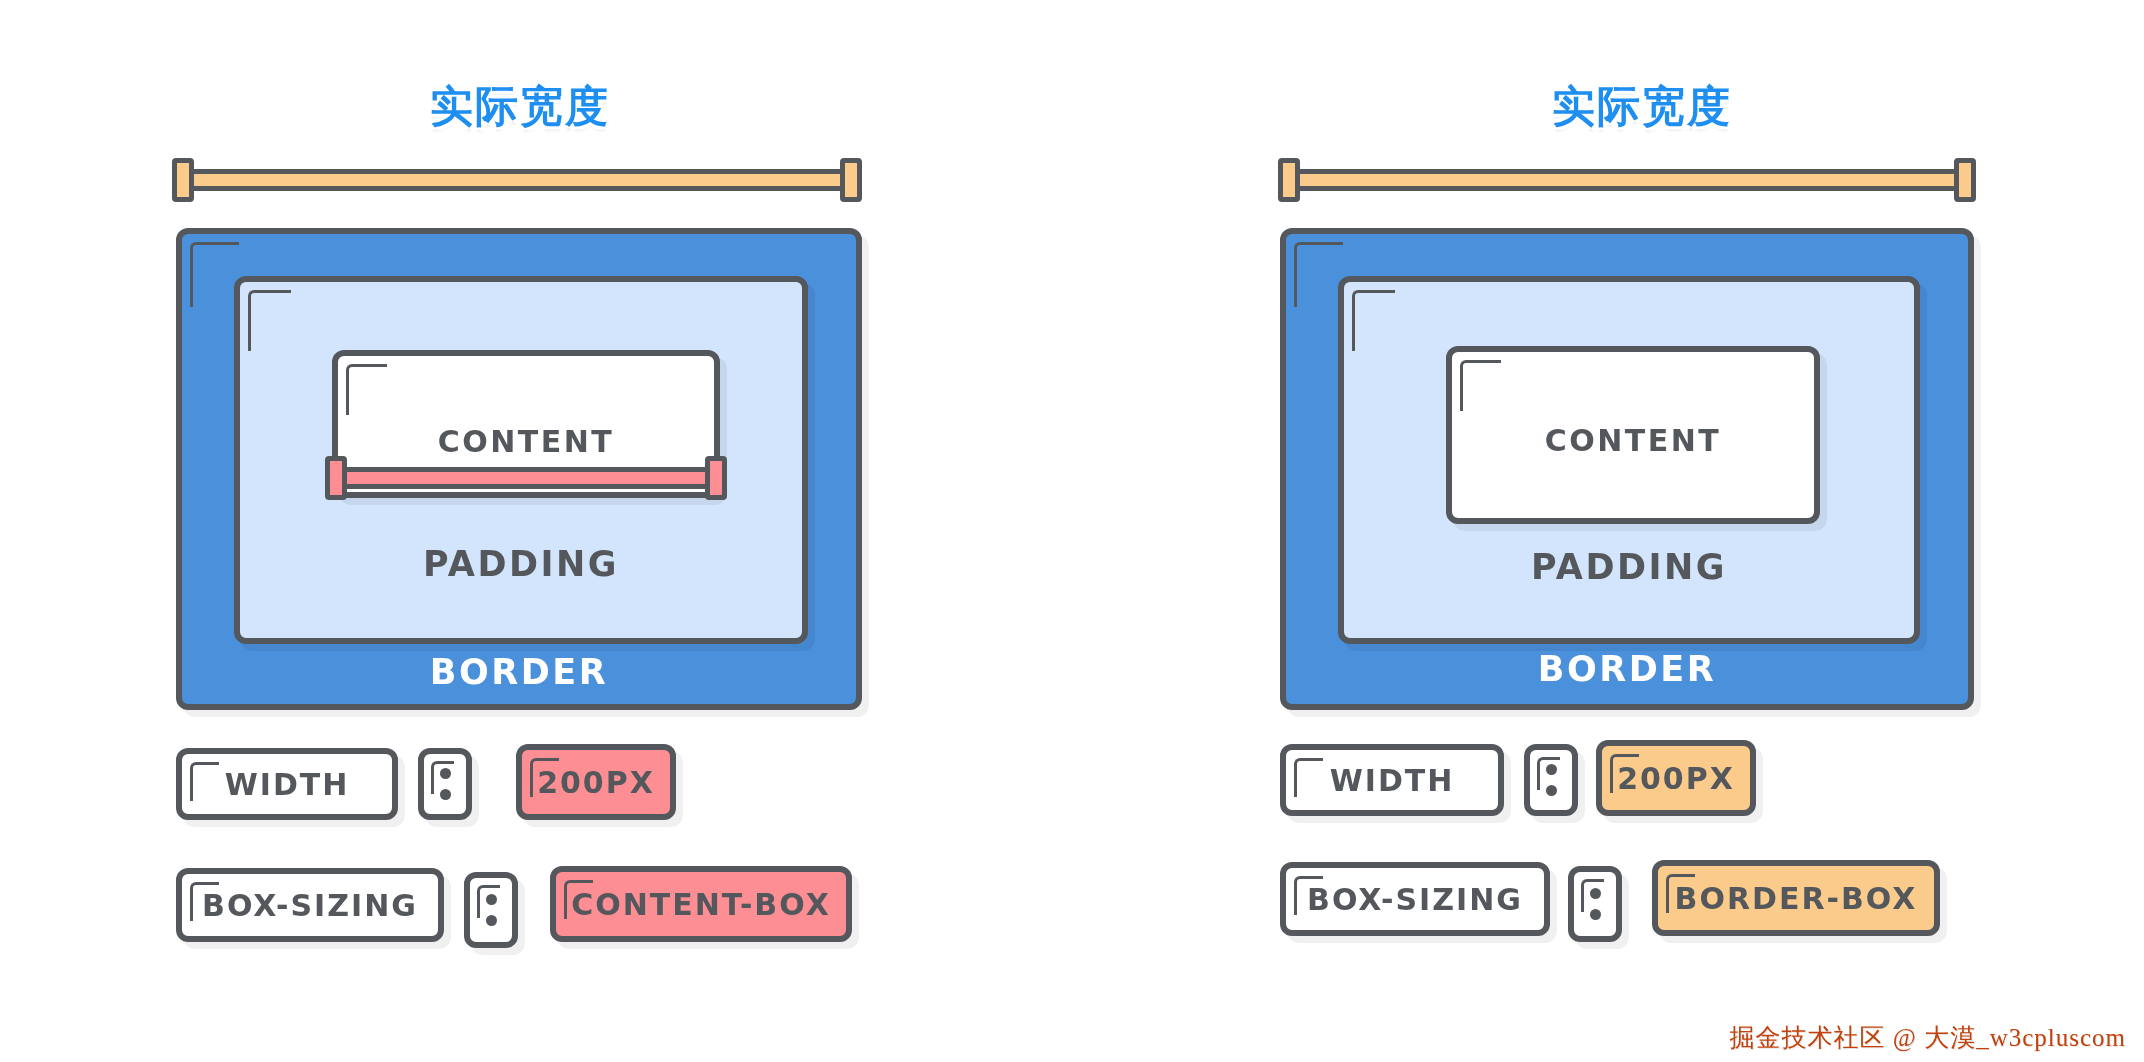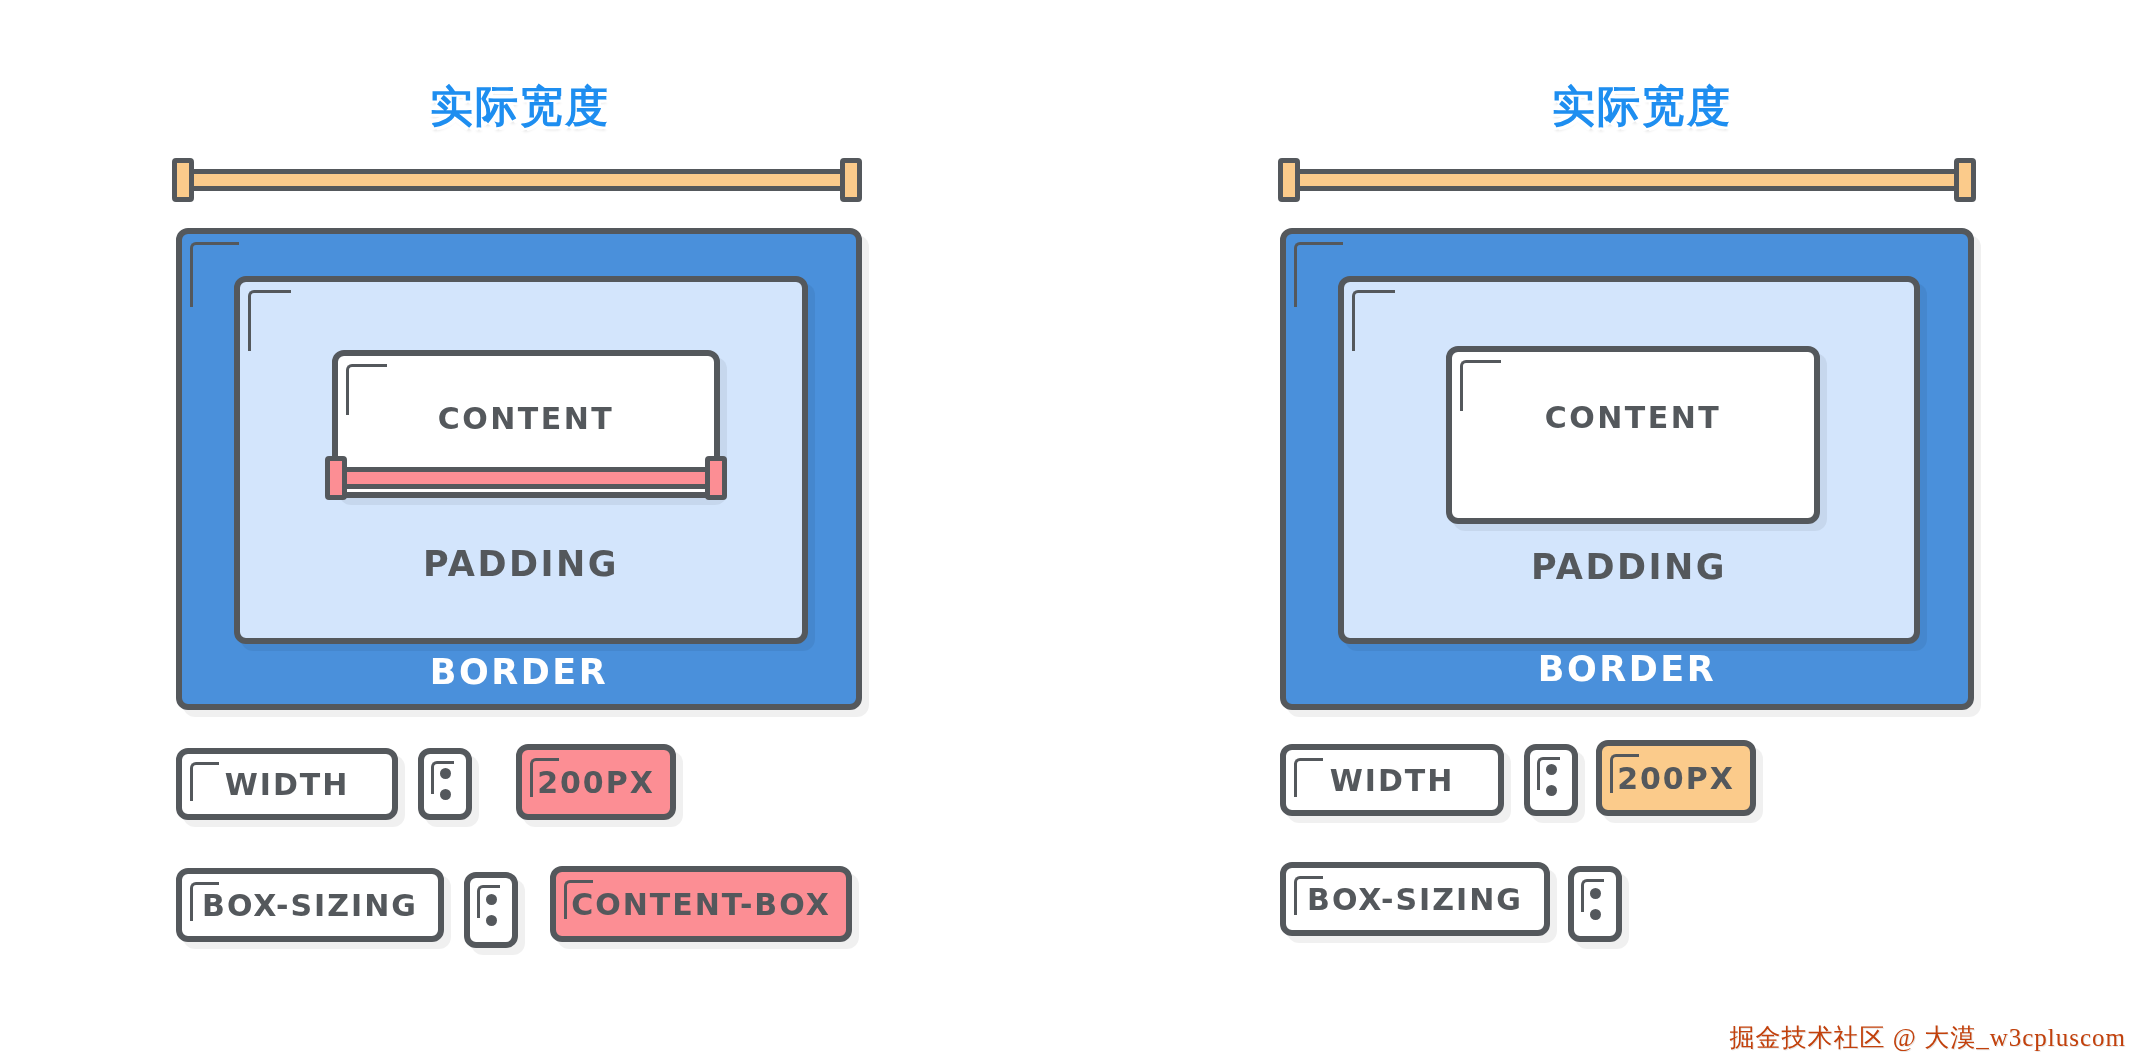--- a/index.html
+++ b/index.html
@@ -96,20 +96,21 @@
   .layer-label.on-border { color: #ffffff; }
 
   .content-text {
     position: absolute;
     left: 0; right: 0;
     text-align: center;
     font-size: 30px;
     font-weight: bold;
     letter-spacing: 2.5px;
     color: #54585c;
+    margin-top: 23px;
   }
   .content-sub {
     position: absolute;
     left: 0; right: 0;
     text-align: center;
     font-size: 25px;
     font-weight: normal;
     letter-spacing: 2px;
     color: #6a6e72;
   }
@@ -263,15 +264,19 @@
 
   <div class="chip" style="left:208px; top:862px; width:270px; height:74px;">
     <div class="corner" style="left:8px; top:8px; width:26px; height:36px;"></div>
     <span>BOX-SIZING</span>
   </div>
   <div class="chip colon-chip" style="left:496px; top:866px; width:54px; height:76px; flex-direction:column;">
     <div class="corner" style="left:7px; top:7px; width:20px; height:30px;"></div>
     <span class="dot"></span>
     <span class="dot"></span>
   </div>
+  <div class="chip orange" style="left:580px; top:860px; width:288px; height:76px;">
+    <div class="corner" style="left:8px; top:8px; width:26px; height:36px;"></div>
+    <span>BORDER-BOX</span>
+  </div>
 </div>
 
 <div class="watermark">掘金技术社区 @ 大漠_w3cpluscom</div>
 
 </body></html>

